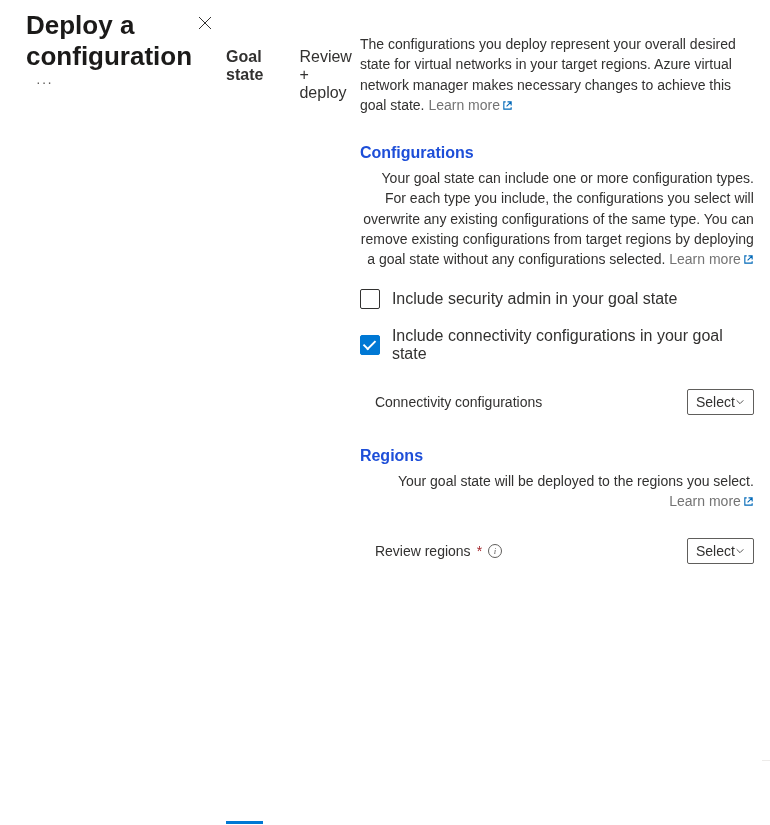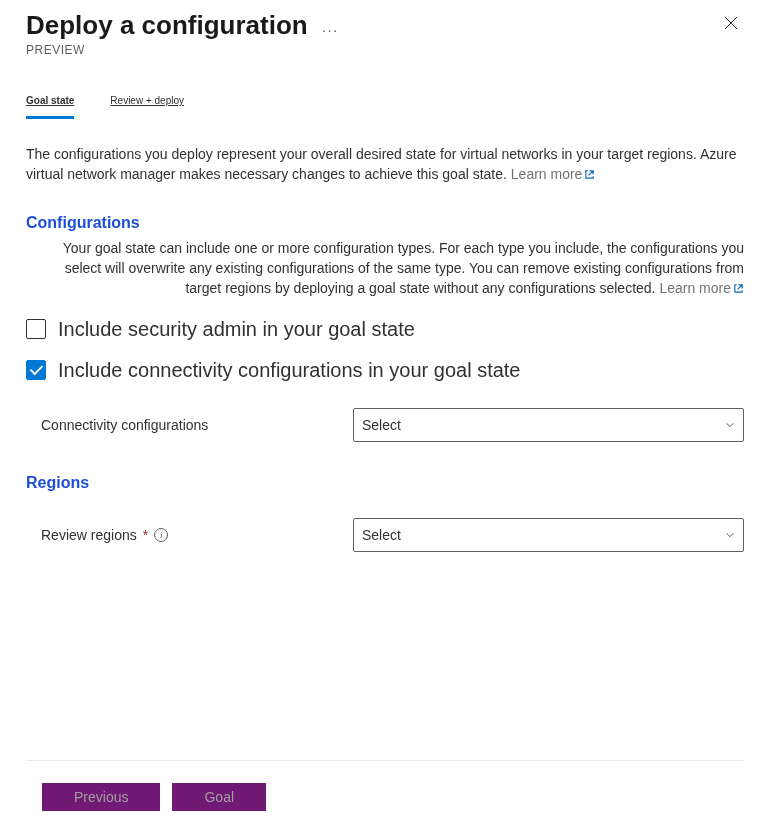--- a/index.html
+++ b/index.html
@@ -9,21 +9,21 @@
       color: #323130;
       width: 770px;
       height: 825px;
       position: relative;
       background: #fff;
     }
     .blade {
       padding: 10px 26px 0 26px;
       height: 100%;
       display: flex;
-      flex-direction: column;
+      gap: 8px;
     }
     .header-row {
       display: flex;
       align-items: flex-start;
       justify-content: space-between;
     }
     .title-block { }
     h1 {
       font-size: 26px;
       font-weight: 600;
@@ -54,25 +54,24 @@
       border: none;
     }
     .tabs {
       display: flex;
       gap: 36px;
       margin-top: 38px;
       border-bottom: 1px solid transparent;
     }
     .tab {
       padding-bottom: 10px;
-      font-size: 10px;
+      font-size: 16px;
       color: #323130;
       cursor: pointer;
       border-bottom: 3px solid transparent;
-      text-decoration: underline;
     }
     .tab.active {
       font-weight: 600;
       border-bottom-color: #0078d4;
     }
     .content {
       margin-top: 24px;
       flex: 1;
     }
     .intro {
@@ -125,21 +124,21 @@
       border-color: #0078d4;
     }
     .chk.checked::after {
       content: "";
       width: 5px;
       height: 10px;
       border: solid #fff;
       border-width: 0 2px 2px 0;
       transform: rotate(45deg) translate(-1px,-1px);
     }
-    .chk-label { font-size: 20px; }
+    .chk-label { font-size: 16px; }
     .field-row {
       display: flex;
       align-items: center;
       margin-top: 26px;
     }
     .field-label {
       width: 312px;
       font-size: 14px;
       color: #323130;
       display: flex;
@@ -159,21 +158,21 @@
       color: #605e5c;
       cursor: pointer;
       font-style: italic;
       font-family: serif;
     }
     .select {
       flex: 1;
       max-width: 410px;
       border: 1px solid #605e5c;
       border-radius: 2px;
-      height: 34px;
+      height: 26px;
       display: flex;
       align-items: center;
       justify-content: space-between;
       padding: 0 8px;
       cursor: pointer;
       font-size: 14px;
       background: #fff;
     }
     .chevron {
       width: 10px; height: 10px;
@@ -195,21 +194,20 @@
     }
   </style>
 </head>
 <body>
 
 <div class="blade">
   <div class="header-row">
     <div class="title-block">
       <h1>Deploy a configuration</h1>
       <span class="ellipsis">···</span>
-      <div class="subtitle">PREVIEW</div>
     </div>
     <button class="close-btn">
       <svg width="14" height="14" viewBox="0 0 14 14">
           <path d="M1 1 L13 13 M13 1 L1 13" stroke="#323130" stroke-width="1"></path>
         </svg>
     </button>
   </div>
 
   <div class="tabs">
     <div class="tab active">Goal state</div>
@@ -246,20 +244,26 @@
       <div class="field-label">Connectivity configurations</div>
       <div class="select">
         <span>Select</span>
         <svg class="chevron" viewBox="0 0 12 12">
             <path d="M2 4 L6 8 L10 4" fill="none" stroke="#323130" stroke-width="1"></path>
           </svg>
       </div>
     </div>
 
     <h2 class="section" style="margin-top:32px">Regions</h2>
+    <p class="section-desc">
+      <span>Your goal state will be deployed to the regions you select.</span>
+      <a class="link"><span>Learn more</span><span class="ext-icon"><svg width="11" height="11" viewBox="0 0 12 12">
+              <path d="M4 2 H2 V10 H10 V8 M6 2 H10 V6 M10 2 L5 7" fill="none" stroke="#0068b8" stroke-width="1.2"></path>
+            </svg></span></a>
+    </p>
 
     <div class="field-row">
       <div class="field-label">
         <span>Review regions</span>
         <span class="req">*</span>
         <span class="info-icon">i</span>
       </div>
       <div class="select">
         <span>Select</span>
         <svg class="chevron" viewBox="0 0 12 12">

